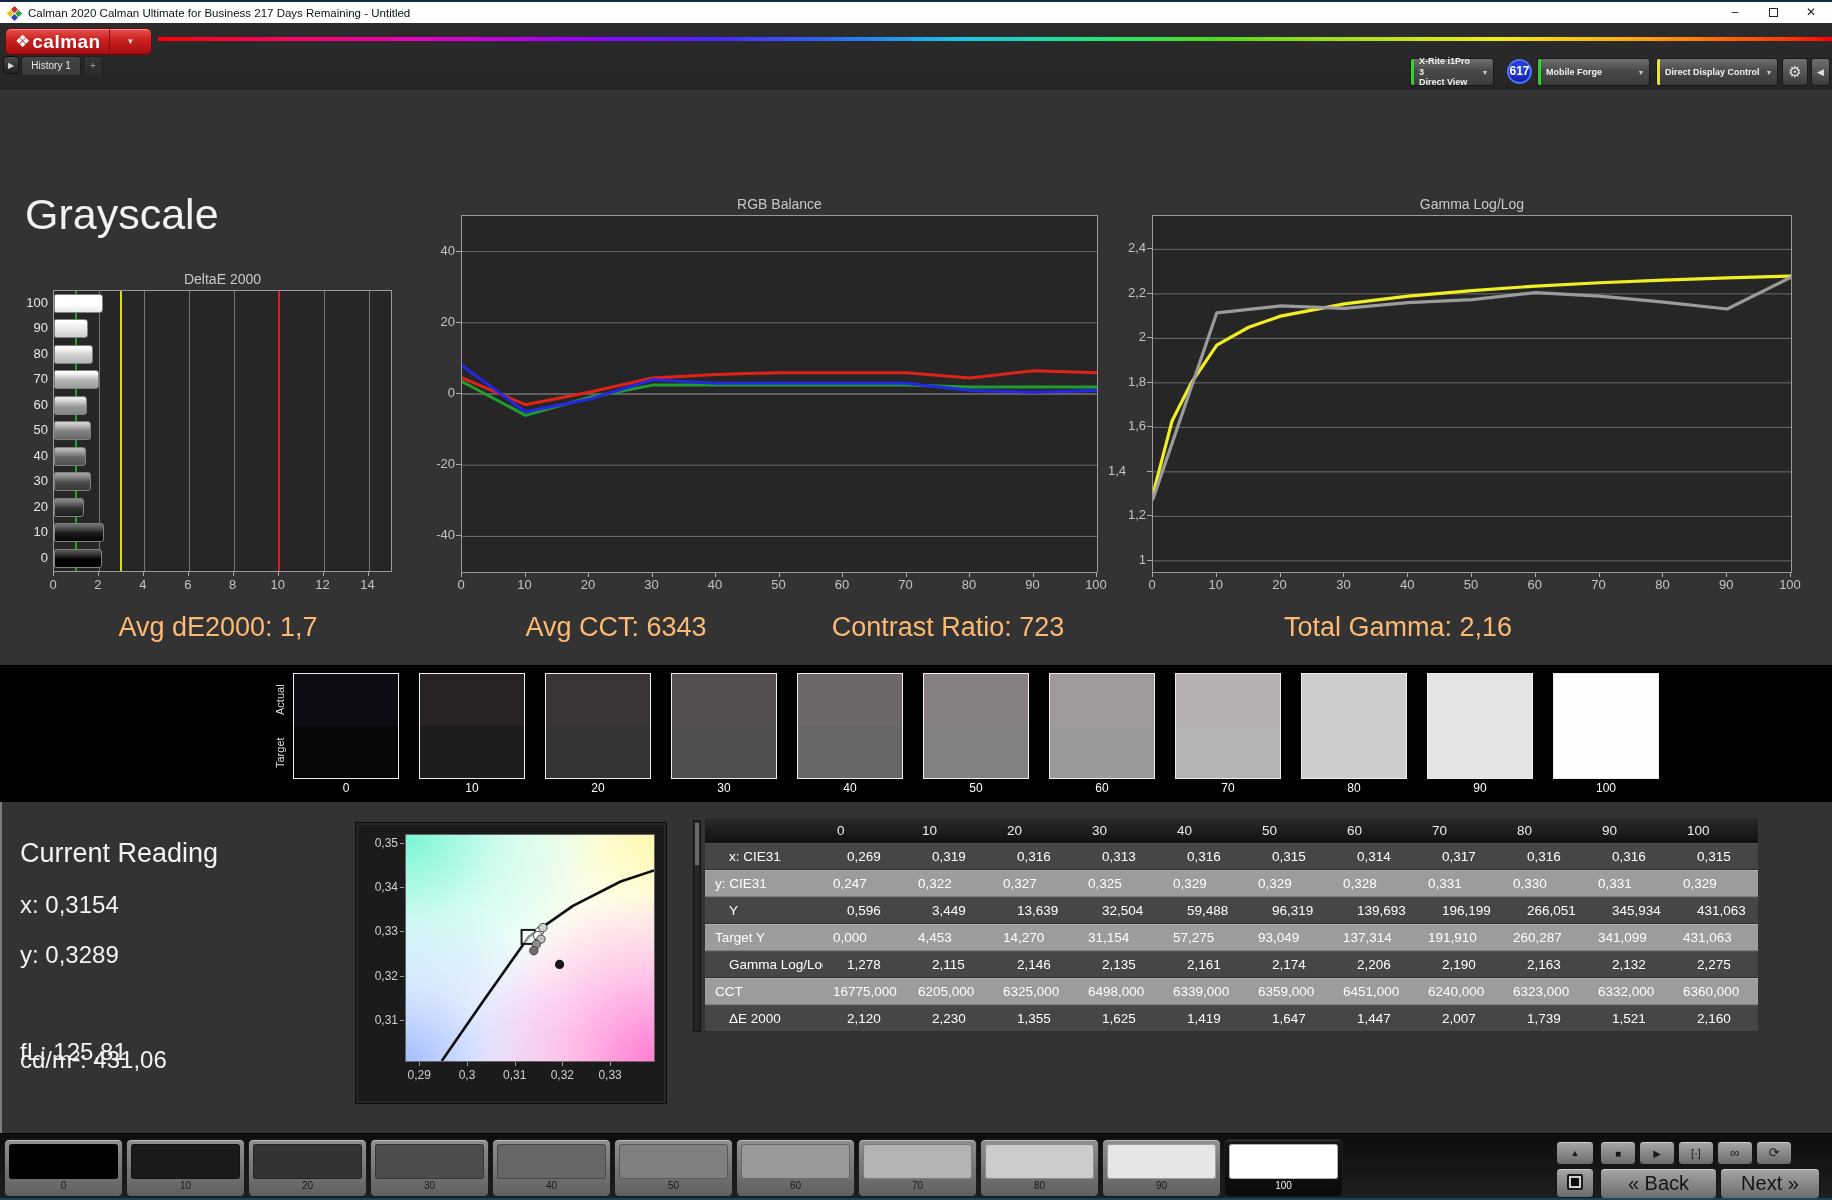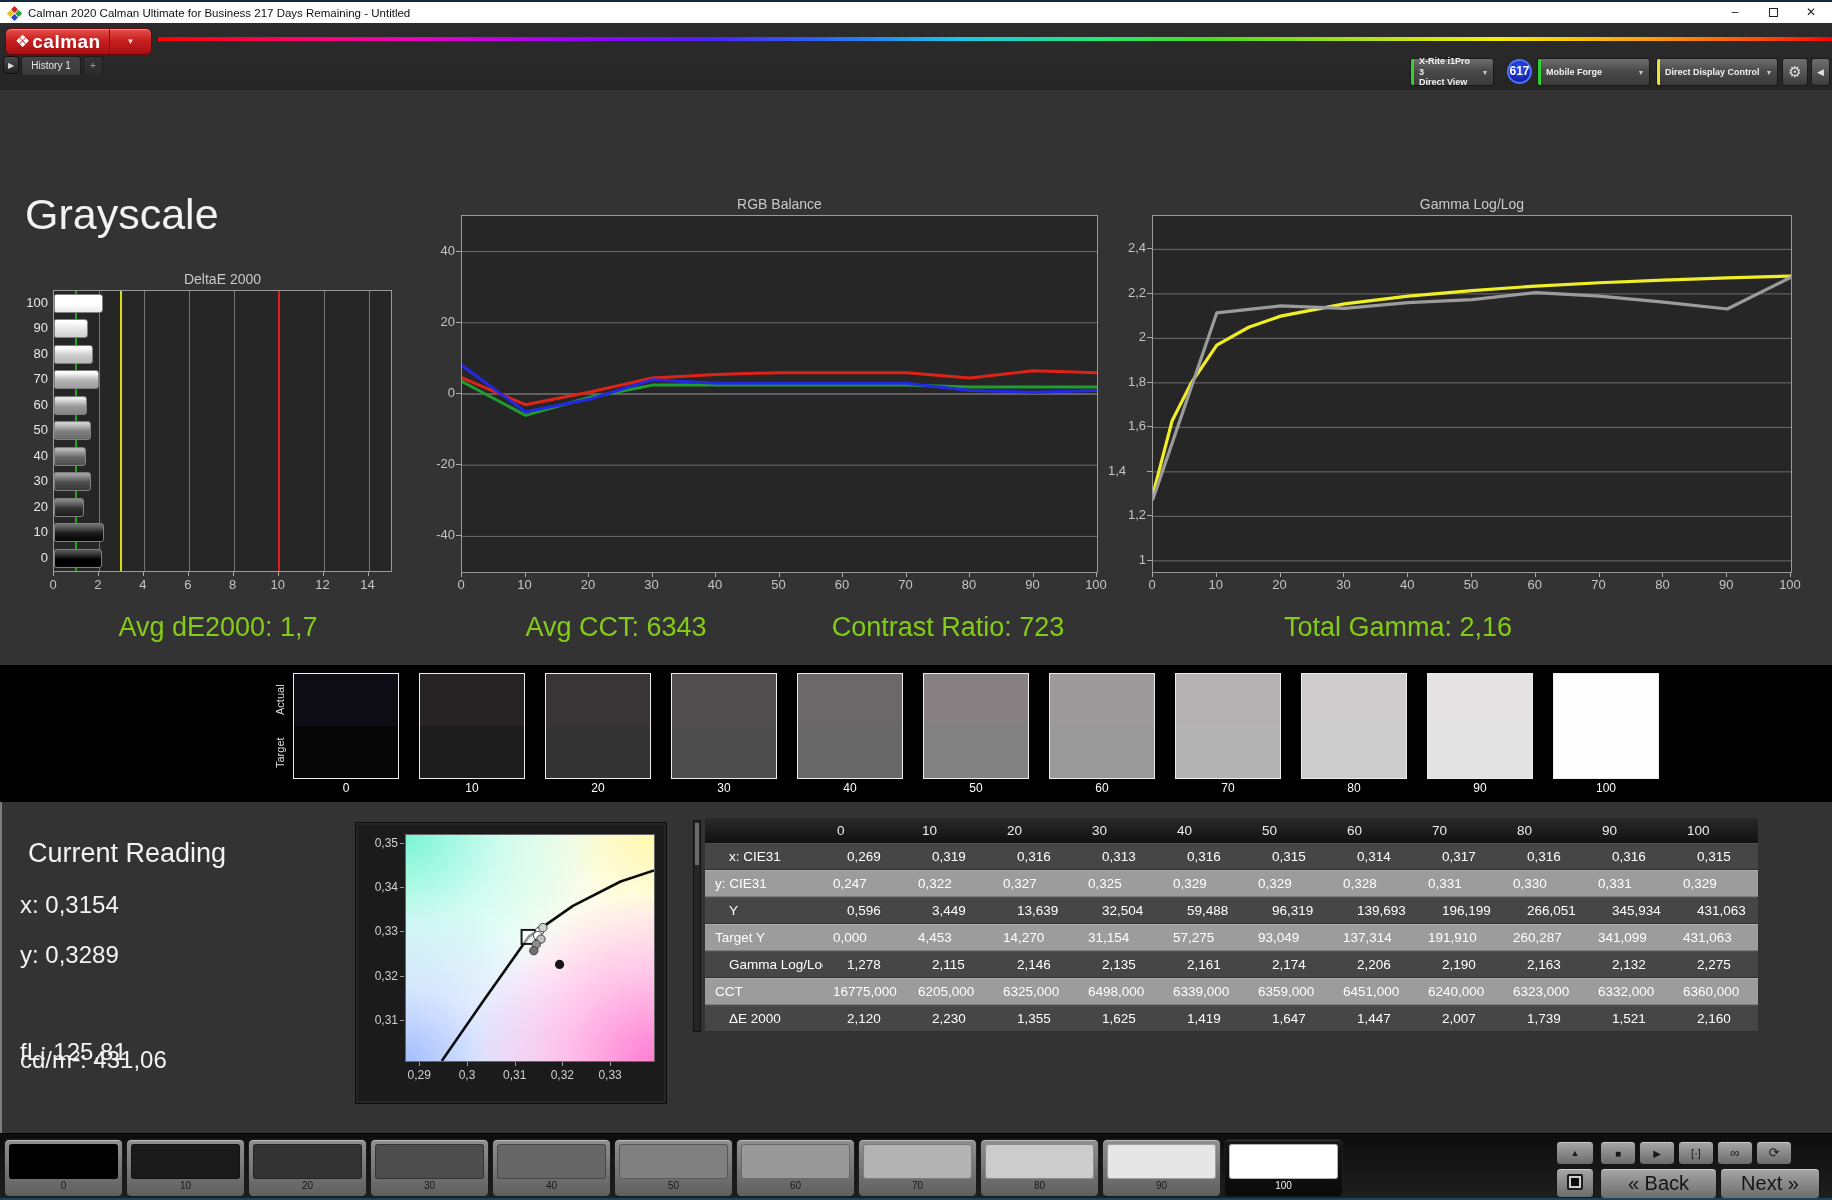--- a/index.html
+++ b/index.html
@@ -47,32 +47,32 @@
   
   .page-title { position:absolute; left:25px; top:190px; font-size:43px; color:#f2f2f2; }
   .chart-title { position:absolute; font-size:14px; color:#c9c9c9; text-align:center; }
   .plot { position:absolute; background:#262626; border:1px solid #9a9a9a; }
   .axis-lbl { position:absolute; font-size:13px; color:#c4c4c4; }
   .tickmark { position:absolute; background:#aaa; }
   .de-cat { position:absolute; font-size:13px; color:#e8e8e8; text-align:right; width:36px; }
   .gridv { position:absolute; top:0; bottom:0; width:1px; }
   .de-bar { position:absolute; height:19px; border:1px solid #808080; border-radius:2px 3px 3px 2px; }
   .refline { position:absolute; top:0; bottom:0; width:2px; }
-  .stat { position:absolute; top:612px; transform:translateX(-50%); font-size:27px; color:#84cc16; white-space:nowrap; }
+  .stat { position:absolute; top:612px; transform:translateX(-50%); font-size:27px; color:#fdba74; white-space:nowrap; }
 
   
   .strip { position:absolute; left:0; top:665px; width:1832px; height:137px; background:#000; }
   .vlab { position:absolute; width:14px; font-size:11px; color:#ddd; writing-mode:vertical-rl; transform:rotate(180deg); text-align:center; }
   .swatch { position:absolute; top:8px; width:106px; height:106px; border:1px solid #ececec; }
   .sw-half { width:100%; height:50%; }
   .sw-lbl { position:absolute; top:116px; width:106px; text-align:center; font-size:12px; color:#fff; }
 
   
   .left-edge { position:absolute; left:0; top:802px; width:2px; height:331px; background:#7d7d7d; }
-  .cr-head { position:absolute; left:20px; top:838px; font-size:27px; color:#f3f3f3;margin-left:8px; }
+  .cr-head { position:absolute; left:20px; top:838px; font-size:27px; color:#f3f3f3; }
   .cr-line { position:absolute; left:20px; font-size:24px; color:#f3f3f3; }
   .cie-frame { position:absolute; left:355px; top:822px; width:312px; height:282px; background:#1b1b1b; border:1px solid #0c0c0c; box-shadow:inset 0 0 0 2px #262626; }
   .cie-plot { position:absolute; left:405px; top:834px; width:250px; height:228px; border:1px solid #666;
     background:
       radial-gradient(120% 120% at 100% 100%, rgba(255,118,208,.95) 0%, rgba(255,170,225,.72) 30%, rgba(255,220,240,0) 62%),
       radial-gradient(120% 120% at 0% 100%, rgba(148,178,255,.85) 0%, rgba(190,210,255,.5) 28%, rgba(220,235,255,0) 60%),
       radial-gradient(130% 130% at 0% 0%, rgba(108,244,208,.9) 0%, rgba(170,250,230,.55) 30%, rgba(225,255,245,0) 62%),
       radial-gradient(130% 130% at 100% 0%, rgba(255,248,165,.9) 0%, rgba(255,250,205,.45) 28%, rgba(255,255,235,0) 60%),
       #ffffff; }
   .cie-lbl { position:absolute; font-size:12px; color:#cfcfcf; }

